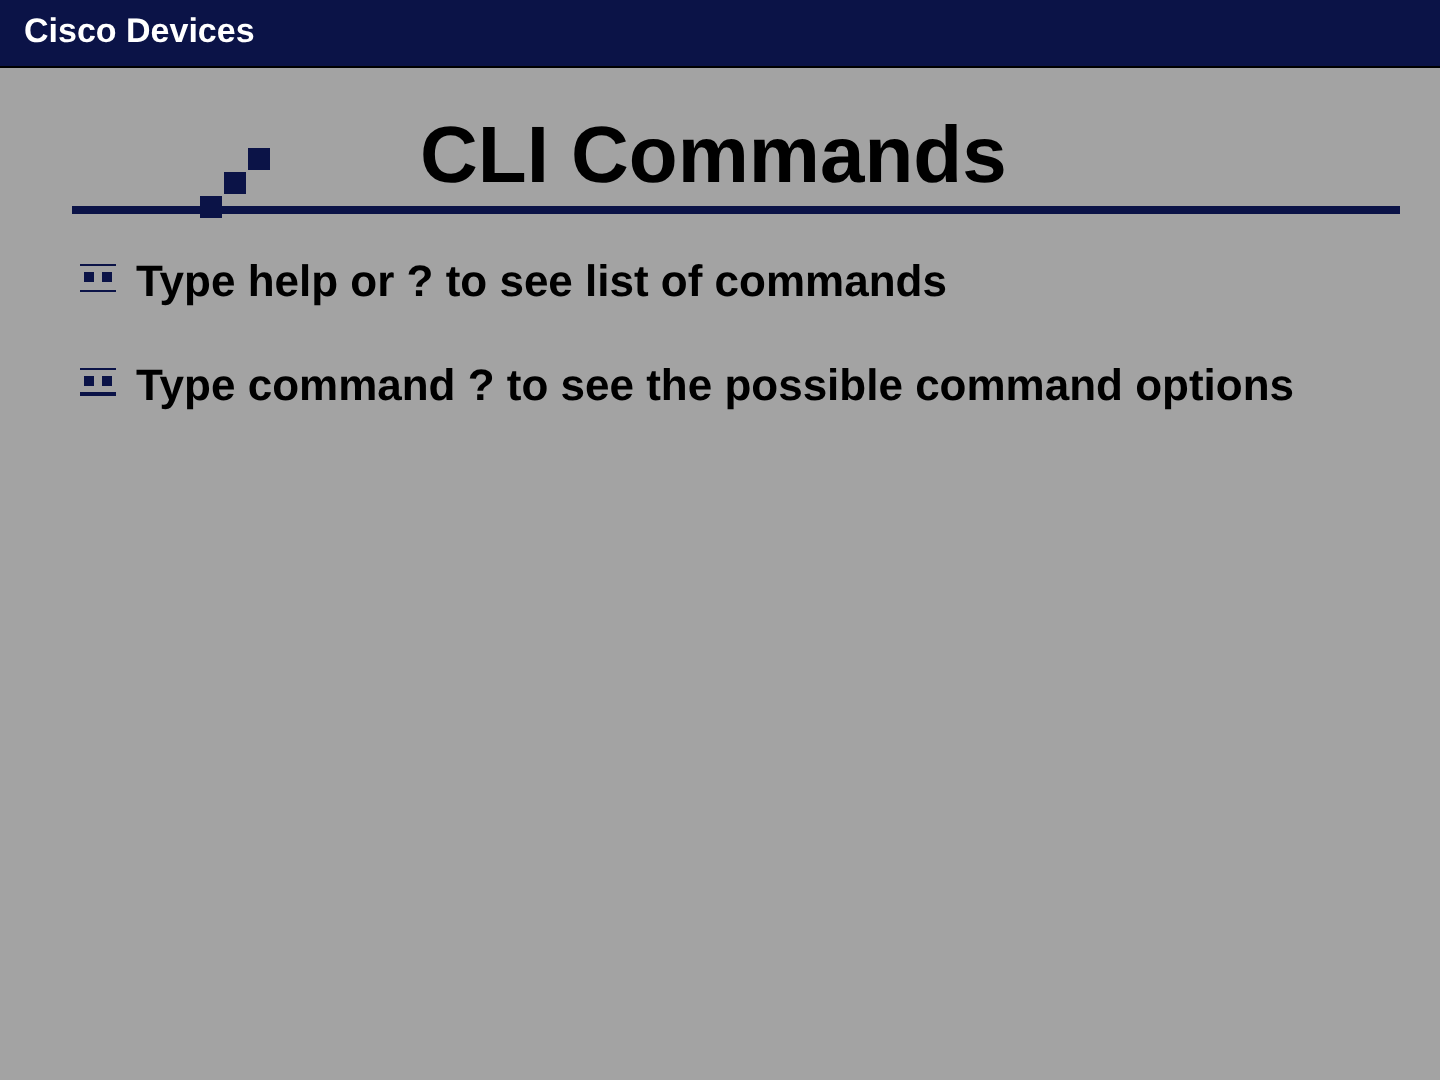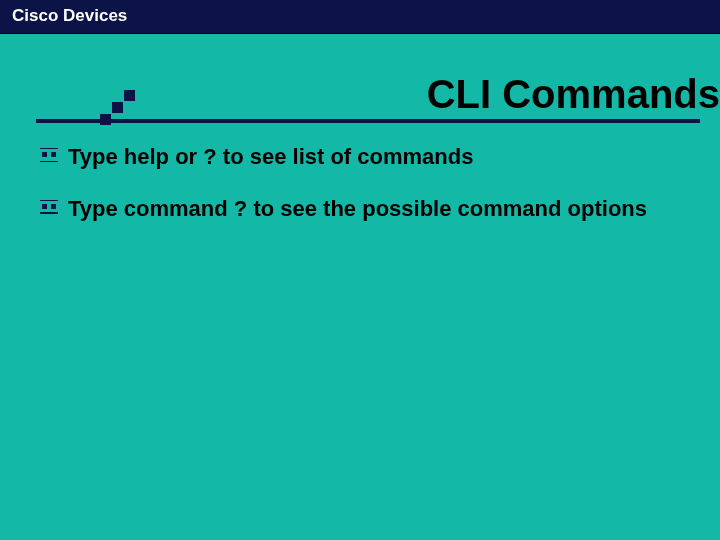--- a/index.html
+++ b/index.html
@@ -1,35 +1,34 @@
 <!DOCTYPE html>
 <html><head>
 <meta charset="utf-8">
 <style>
   * { margin: 0; padding: 0; box-sizing: border-box; }
   html, body { width: 720px; height: 540px; font-family: Arial, Helvetica, sans-serif; background: #fff; }
   .slide {
     width: 720px;
     height: 540px;
     position: relative;
-    background: #14b8a6;
+    background: #a3a3a3;
   }
   .topbar {
     background: #0b1347;
     color: #fff;
     font-weight: bold;
     font-size: 17px;
     padding: 6px 12px 7px 12px;
     border-bottom: 1px solid #000;
   }
   .title-wrap {
     position: relative;
-    margin-top: 38px;
+    margin-top: 22px;
     padding-left: 210px;
-    text-align: right;
   }
   .title {
     font-size: 40px;
     font-weight: bold;
     color: #000;
     letter-spacing: 0px;
   }
   .title-rule {
     position: absolute;
     left: 36px;

